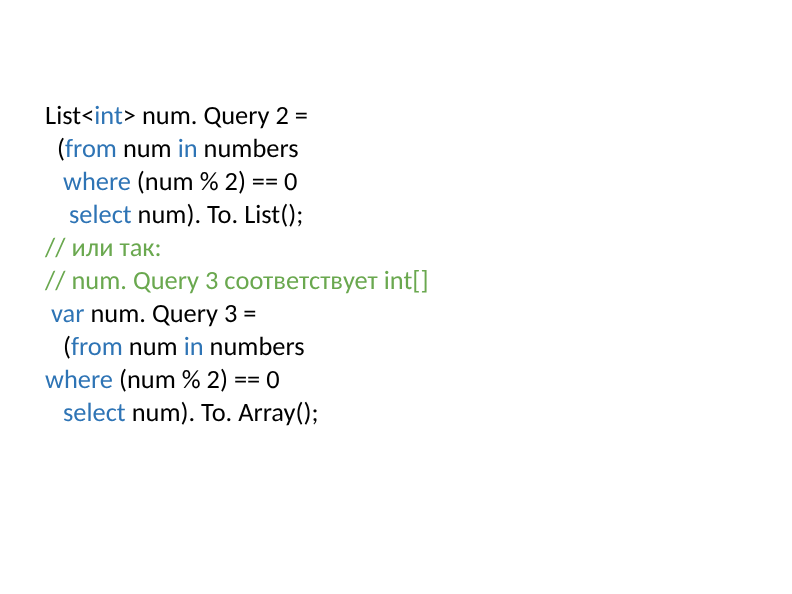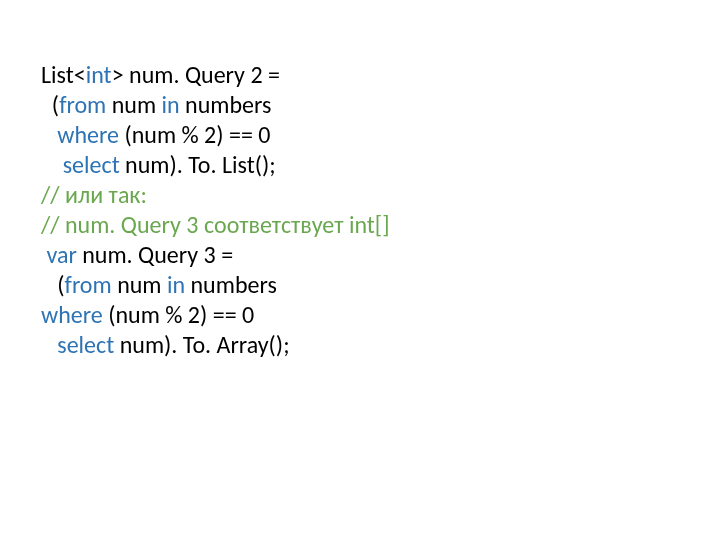--- a/index.html
+++ b/index.html
@@ -10,21 +10,21 @@
     background: #ffffff;
     font-family: Calibri, "Segoe UI", Arial, sans-serif;
     font-size: 24px;
     line-height: 1.25;
     color: #000000;
   }
   .slide {
     position: relative;
     width: 720px;
     height: 476px;
-    padding-top: 60px;
+    padding-top: 91px;
     padding-left: 41px;
     box-sizing: border-box;
   }
   .code {
     white-space: pre;
   }
   .kw { color: #2e74b5; } 
   .cm { color: #6aa84f; } 
 </style>
 </head>

